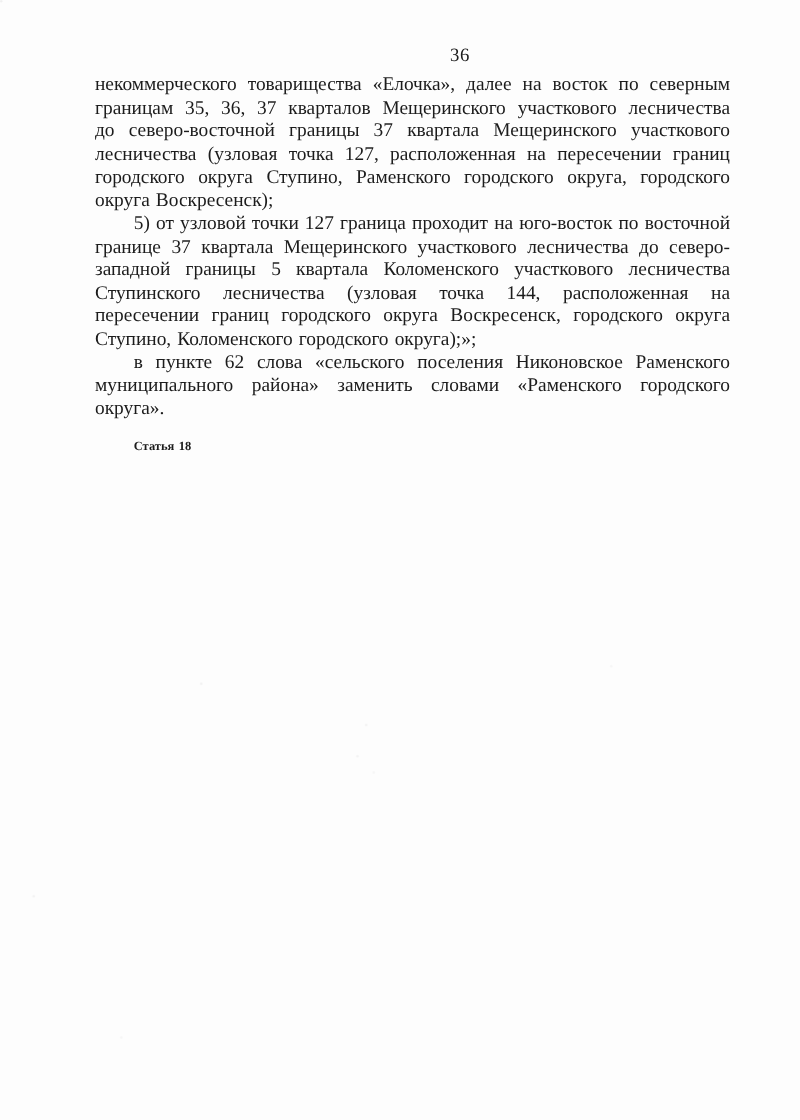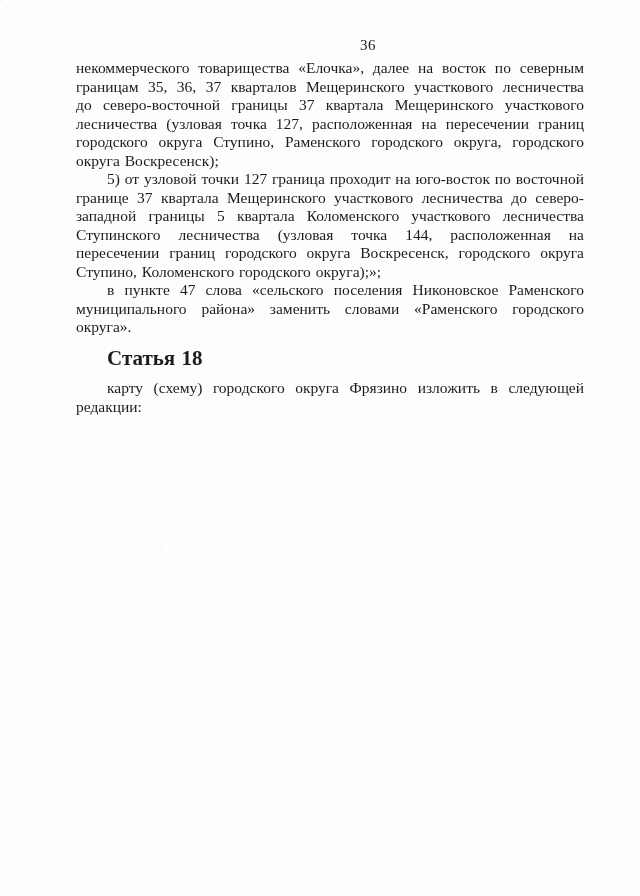--- a/index.html
+++ b/index.html
@@ -38,21 +38,21 @@
   }
   .para {
     margin: 0;
     text-indent: 31px;
   }
   .para.no-indent {
     text-indent: 0;
   }
   .heading {
     margin: 12px 0 12px 0;
-    font-size: 21px;
+    font-size: 10px;
     line-height: 18.5px;
     font-weight: bold;
     text-indent: 31px;
     text-align: left;
   }
   .para.annex {
     margin-top: 14px;
   }
   
   .noise {
@@ -77,23 +77,22 @@
 <body>
 
 <div class="page">
   <div class="page-number">36</div>
 
   <div class="content">
     <p class="para no-indent">некоммерческого товарищества «Елочка», далее на восток по северным границам 35, 36, 37 кварталов Мещеринского участкового лесничества до&nbsp;северо-восточной границы 37 квартала Мещеринского участкового лесничества (узловая точка 127, расположенная на пересечении границ городского округа Ступино, Раменского городского округа, городского округа Воскресенск);</p>
 
     <p class="para">5) от узловой точки 127 граница проходит на юго-восток по восточной границе 37 квартала Мещеринского участкового лесничества до северо-западной границы 5 квартала Коломенского участкового лесничества Ступинского лесничества (узловая точка 144, расположенная на пересечении границ городского округа Воскресенск, городского округа Ступино, Коломенского городского округа);»;</p>
 
-    <p class="para">в пункте 47 слова «сельского поселения Никоновское Раменского муниципального района» заменить словами «Раменского городского округа».</p>
+    <p class="para">в пункте 62 слова «сельского поселения Никоновское Раменского муниципального района» заменить словами «Раменского городского округа».</p>
 
     <h2 class="heading">Статья 18</h2>
 
 
 
-    <p class="para">карту (схему) городского округа Фрязино изложить в следующей редакции:</p>
   </div>
 
   <div class="noise"></div>
 </div>
 
 </body></html>

